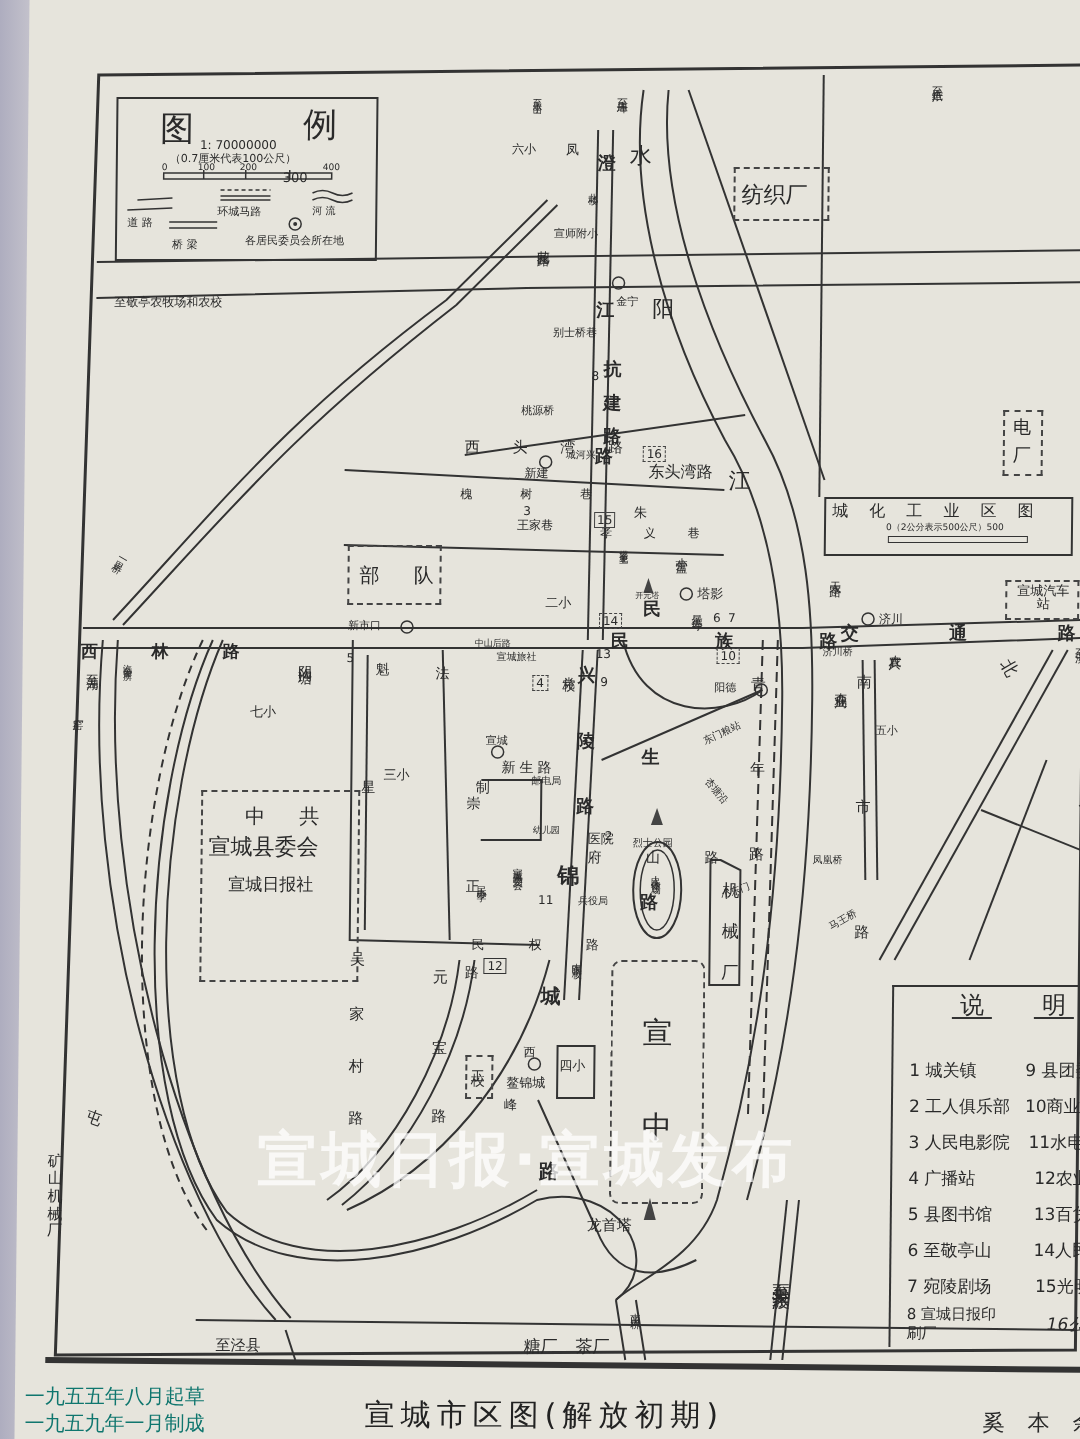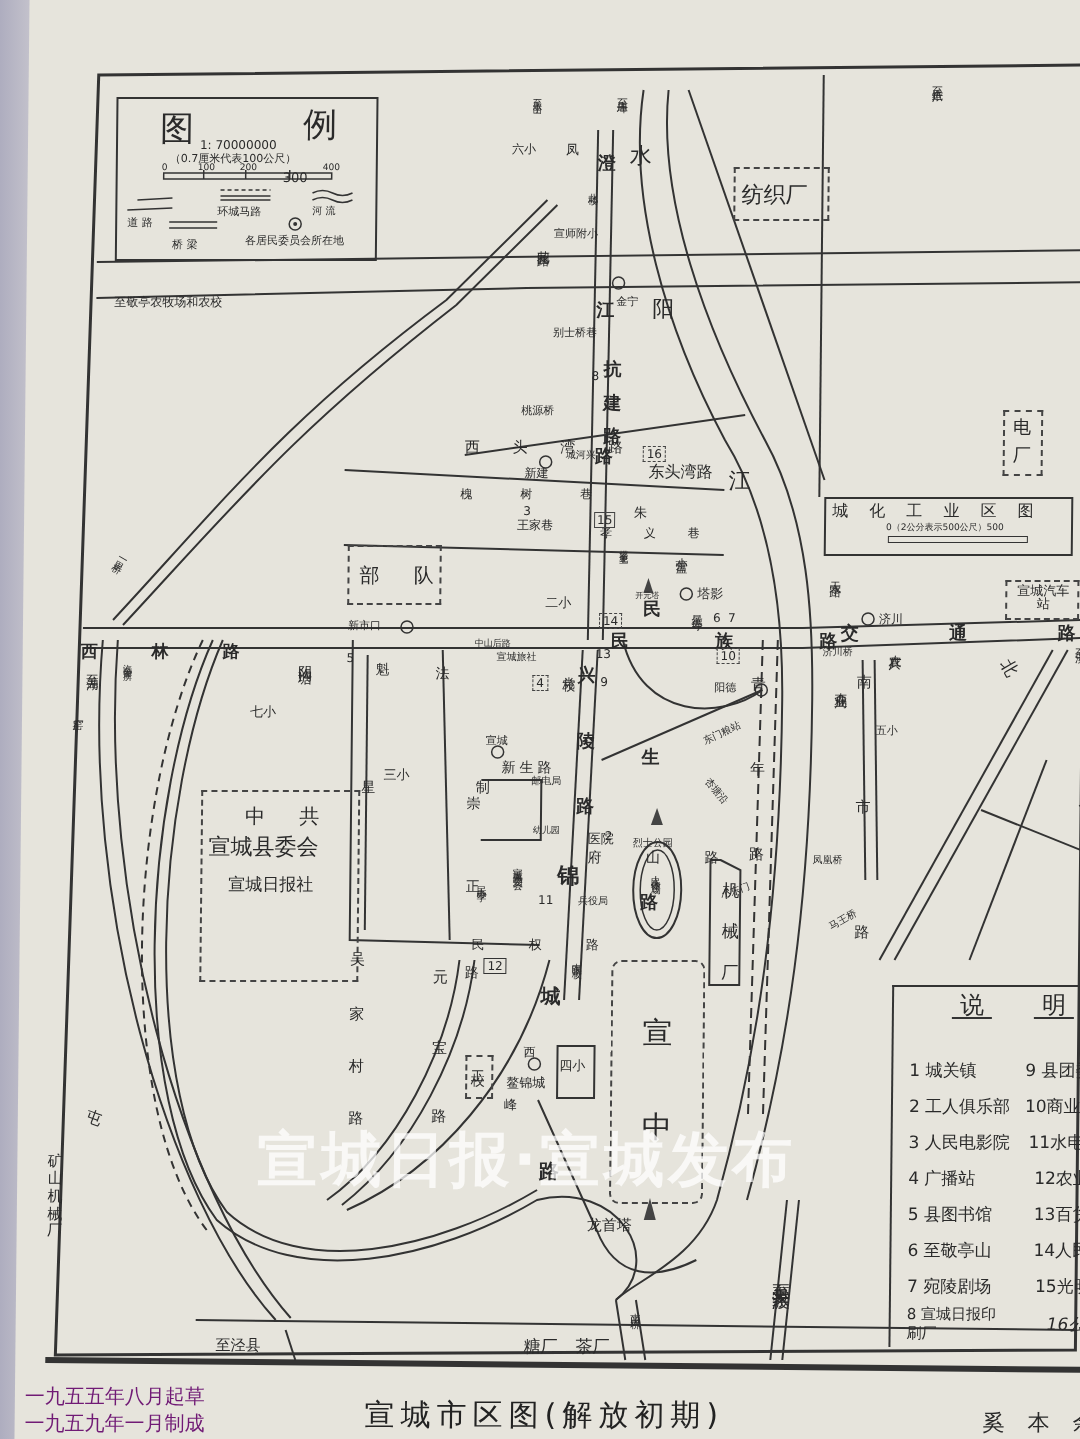--- a/index.html
+++ b/index.html
@@ -9,21 +9,21 @@
   svg{position:absolute;left:0;top:0;}
   .lbl{position:absolute;color:#2a2a2a;white-space:nowrap;font-family:"DejaVu Sans",sans-serif;line-height:1;}
   .v{writing-mode:vertical-rl;letter-spacing:2px;}
   .bold{font-weight:bold;}
   .box{position:absolute;border:2px dashed #444;}
   .sbox{position:absolute;border:2px solid #333;}
   .legend{position:absolute;left:88px;top:97px;width:258px;height:160px;border:2px solid #333;}
   .explain{position:absolute;left:873px;top:985px;width:215px;height:360px;border-left:2px solid #333;border-top:2px solid #333;}
   .explain-row{position:absolute;left:16px;font-size:17px;color:#2a2a2a;white-space:nowrap;}
   .ind-title{position:absolute;left:800px;top:497px;width:245px;height:55px;border:2px solid #333;background:#e6e4dc;}
-  .footer-note{position:absolute;left:10px;font-size:20px;color:#701a75;white-space:nowrap;}
+  .footer-note{position:absolute;left:10px;font-size:20px;color:#0f766e;white-space:nowrap;}
   .title{position:absolute;left:350px;top:1395px;font-size:30px;letter-spacing:6px;color:#222;}
   .watermark{position:absolute;left:240px;top:1120px;font-size:60px;font-weight:bold;color:rgba(255,255,255,0.75);letter-spacing:4px;}
 </style>
 </head>
 <body>
 
 <div class="page-shadow"></div>
 
 <div class="page">
 

